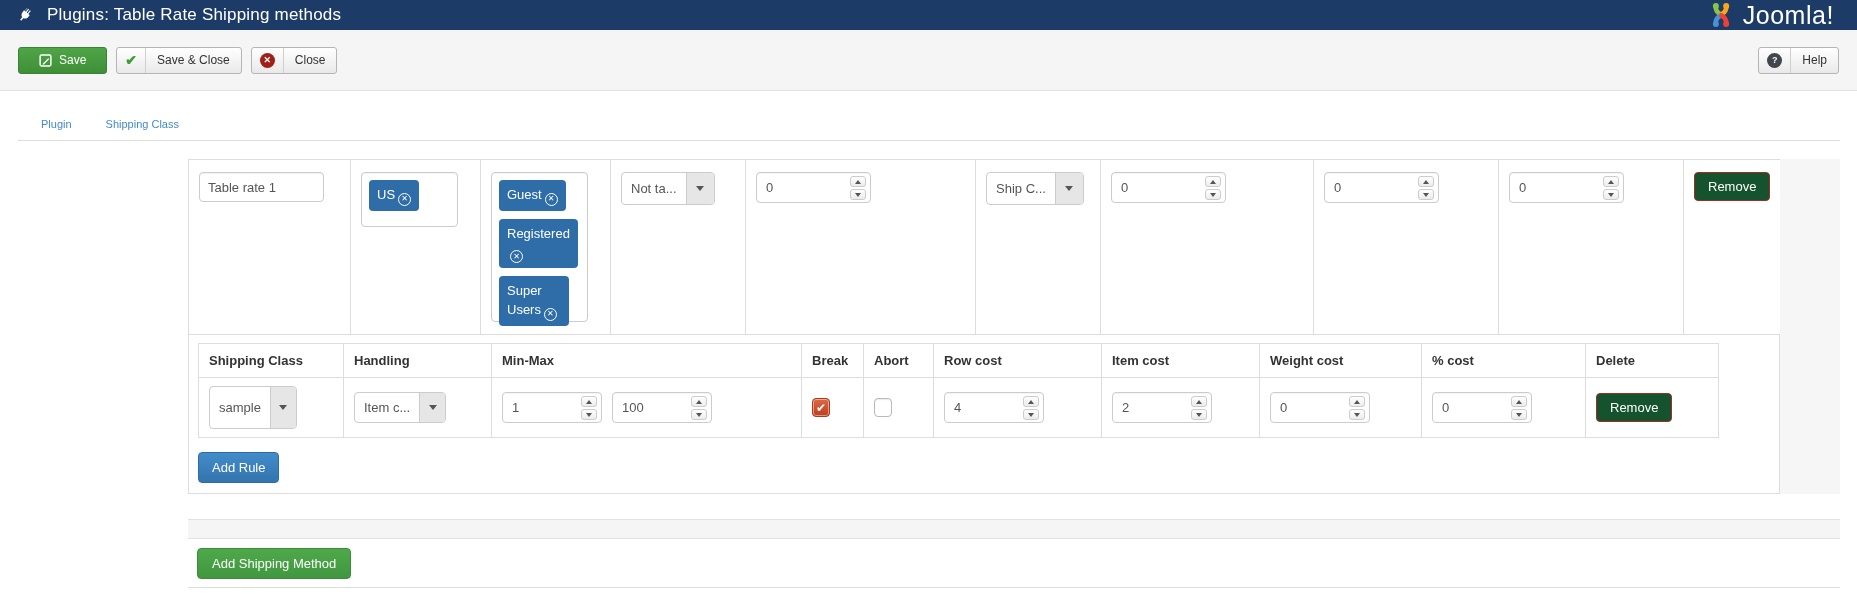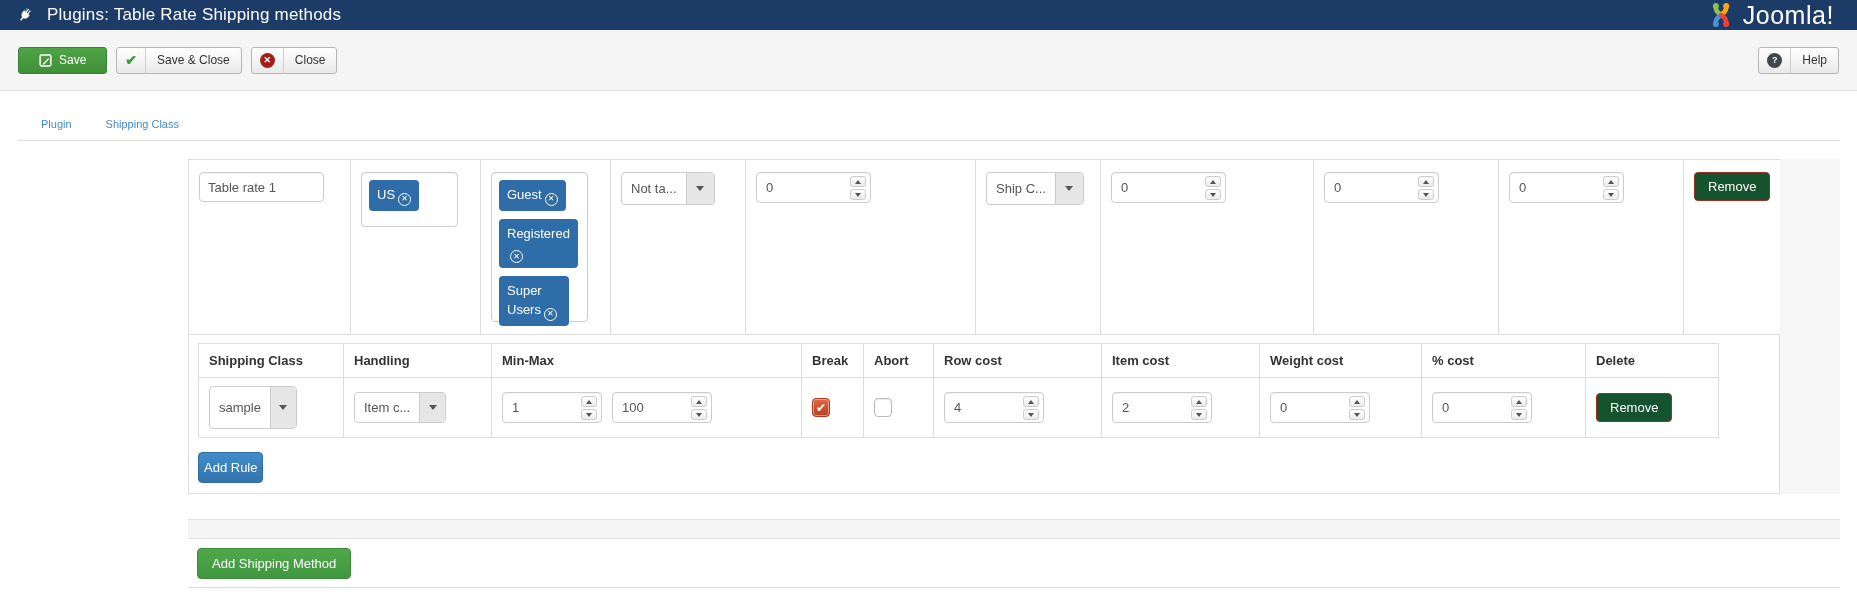--- a/index.html
+++ b/index.html
@@ -129,21 +129,21 @@
     background:linear-gradient(#da6a44,#c03d1e); border-color:#ad3a20;
     box-shadow:inset 0 0 0 1px rgba(255,255,255,.45);
   }
   .cb.checked .mark { display:block; }
   .btn-danger {
     background:#14532d; border:1px solid #9f2d23; color:#fff; border-radius:4px;
     padding:6px 13px; font-size:13px; cursor:pointer; font-family:inherit;
   }
   .btn-primary {
     background:linear-gradient(#428cca,#3474ae); border:1px solid #2e6da4; color:#fff;
-    border-radius:4px; padding:7px 5px; font-size:13px; cursor:pointer; font-family:inherit;
+    border-radius:4px; padding:7px 13px; font-size:13px; cursor:pointer; font-family:inherit;
     margin:14px 0 0 9px; display:inline-block;
   }
   .btn-addmethod {
     background:linear-gradient(#4ea949,#419740); border:1px solid #3d8b39; color:#fff;
     border-radius:4px; padding:7px 14px; font-size:13px; cursor:pointer; font-family:inherit;
   }
   .spacer { height:25px; }
   .stripe {
     width:1652px; height:20px; background:#f5f5f5;
     border-top:1px solid #e2e2e2; border-bottom:1px solid #e2e2e2;

